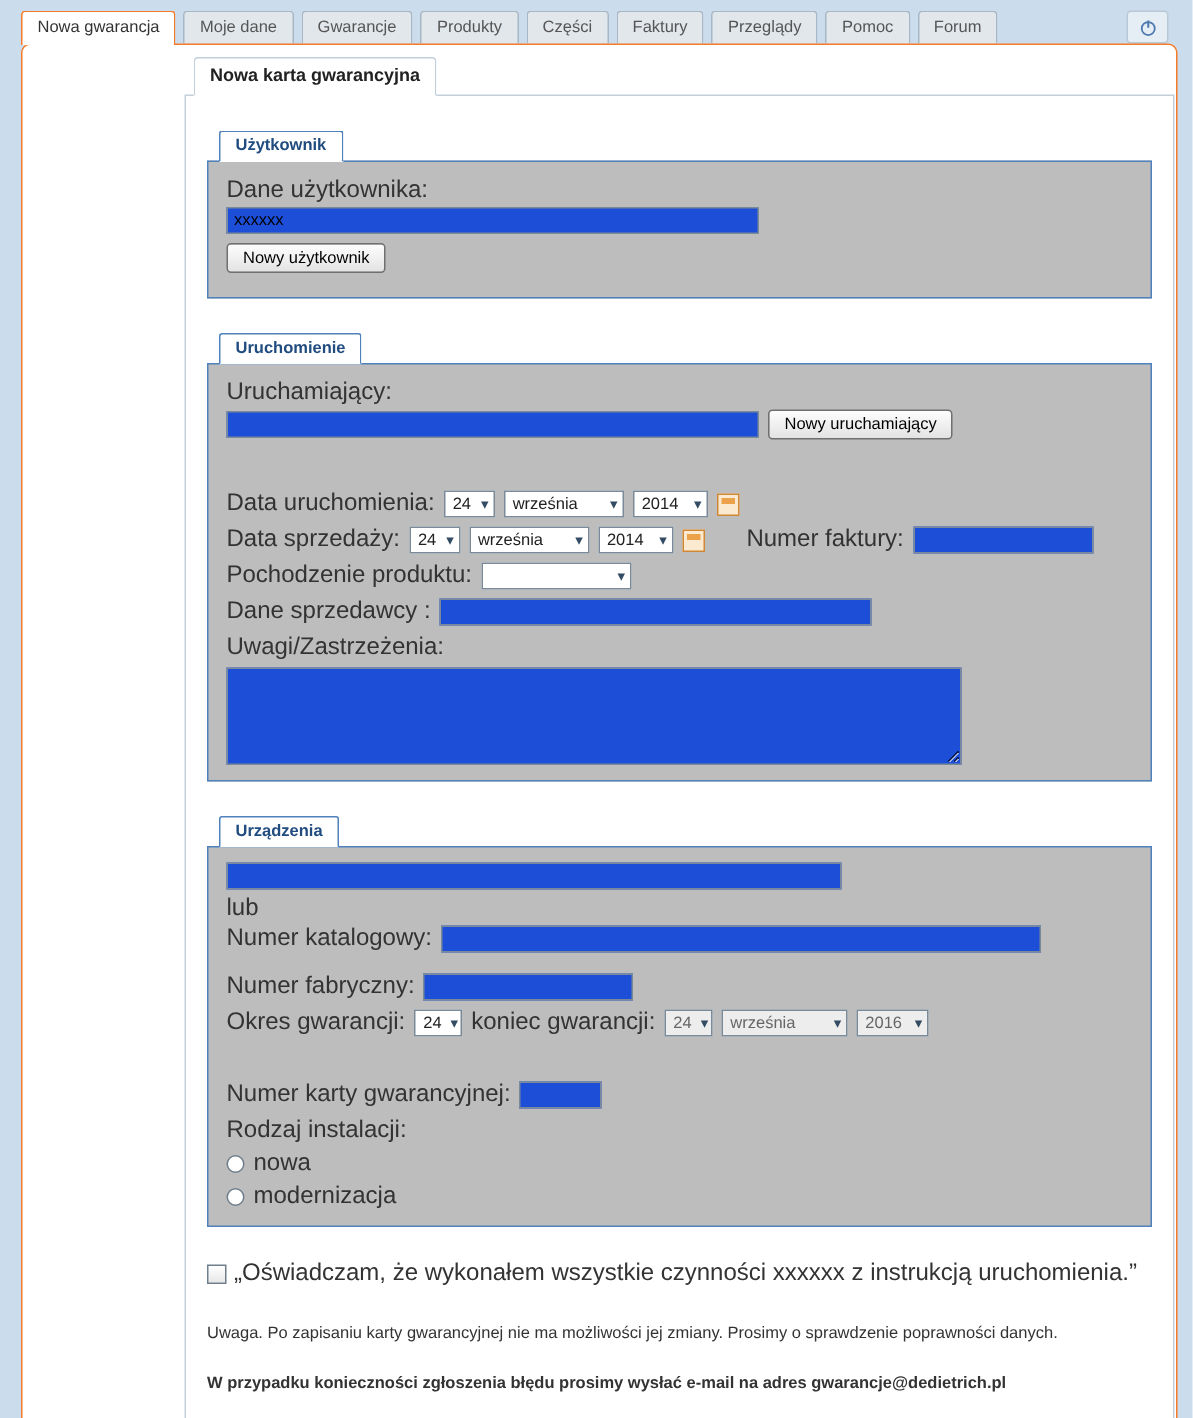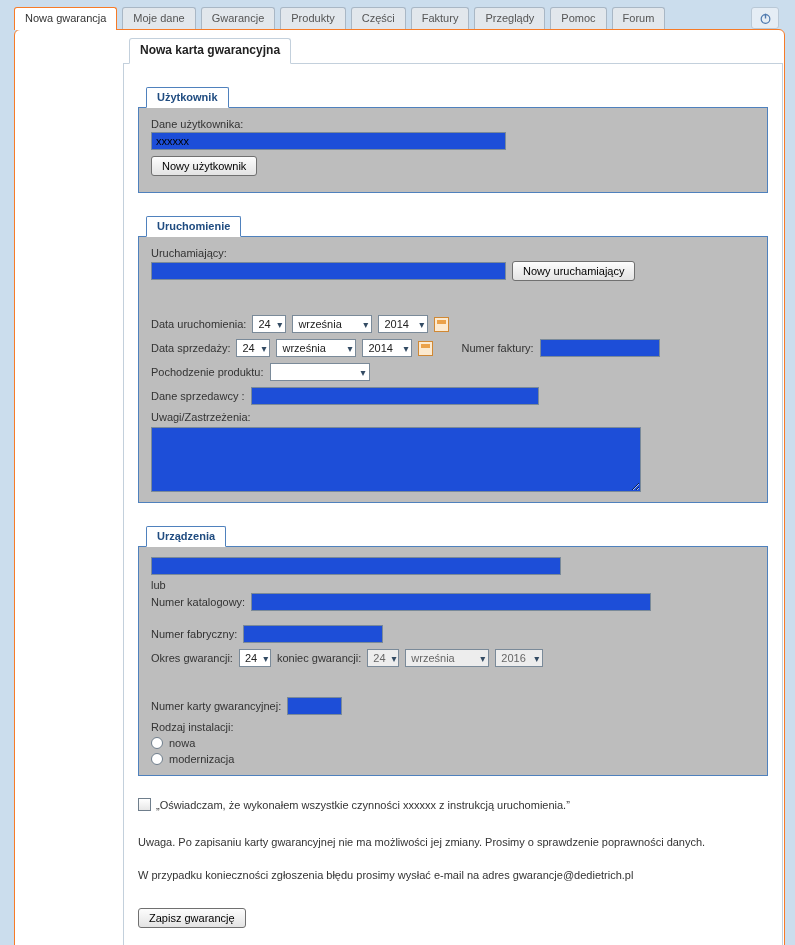--- a/index.html
+++ b/index.html
@@ -104,21 +104,21 @@
     margin-left: 8px;
     bottom: -1px;
   }
   .fset-body {
     background: #BDBDBD;
     border: 1px solid #4F81BD;
     padding: 10px 12px;
   }
 
   .row { display: flex; align-items: center; flex-wrap: wrap; gap: 6px; margin: 6px 0; }
-  .label { font-size: 11px; color: #333; }
+  .label { font-size: 16px; color: #333; }
   .stack { display: flex; flex-direction: column; }
 
   input[type=text].field,
   .field {
     font-family: inherit; font-size: 11px;
     height: 18px;
     border: 1px solid #7A8A99;
     background: #1d4ed8;
     padding: 1px 4px;
   }
@@ -359,21 +359,21 @@
             </div>
           </div>
         </div>
 
         <div class="declare-row">
           <input type="checkbox" class="checkbox" style="">
           <span class="label">„Oświadczam, że wykonałem wszystkie czynności xxxxxx z instrukcją uruchomienia.”</span>
         </div>
 
         <div class="footnote">Uwaga. Po zapisaniu karty gwarancyjnej nie ma możliwości jej zmiany. Prosimy o sprawdzenie poprawności danych.</div>
-        <div class="footnote" style="margin-top:-6px;">W przypadku konieczności zgłoszenia błędu prosimy wysłać e-mail na adres gwarancje@dedietrich.pl</div>
+        <div class="footnote" style="margin-top:-6px;font-weight:bold;">W przypadku konieczności zgłoszenia błędu prosimy wysłać e-mail na adres gwarancje@dedietrich.pl</div>
 
         <div class="row" style="margin-top:8px;">
           <button class="btn"><span>Zapisz gwarancję</span></button>
         </div>
 
       </div>
     </div>
 
   </div>
 

